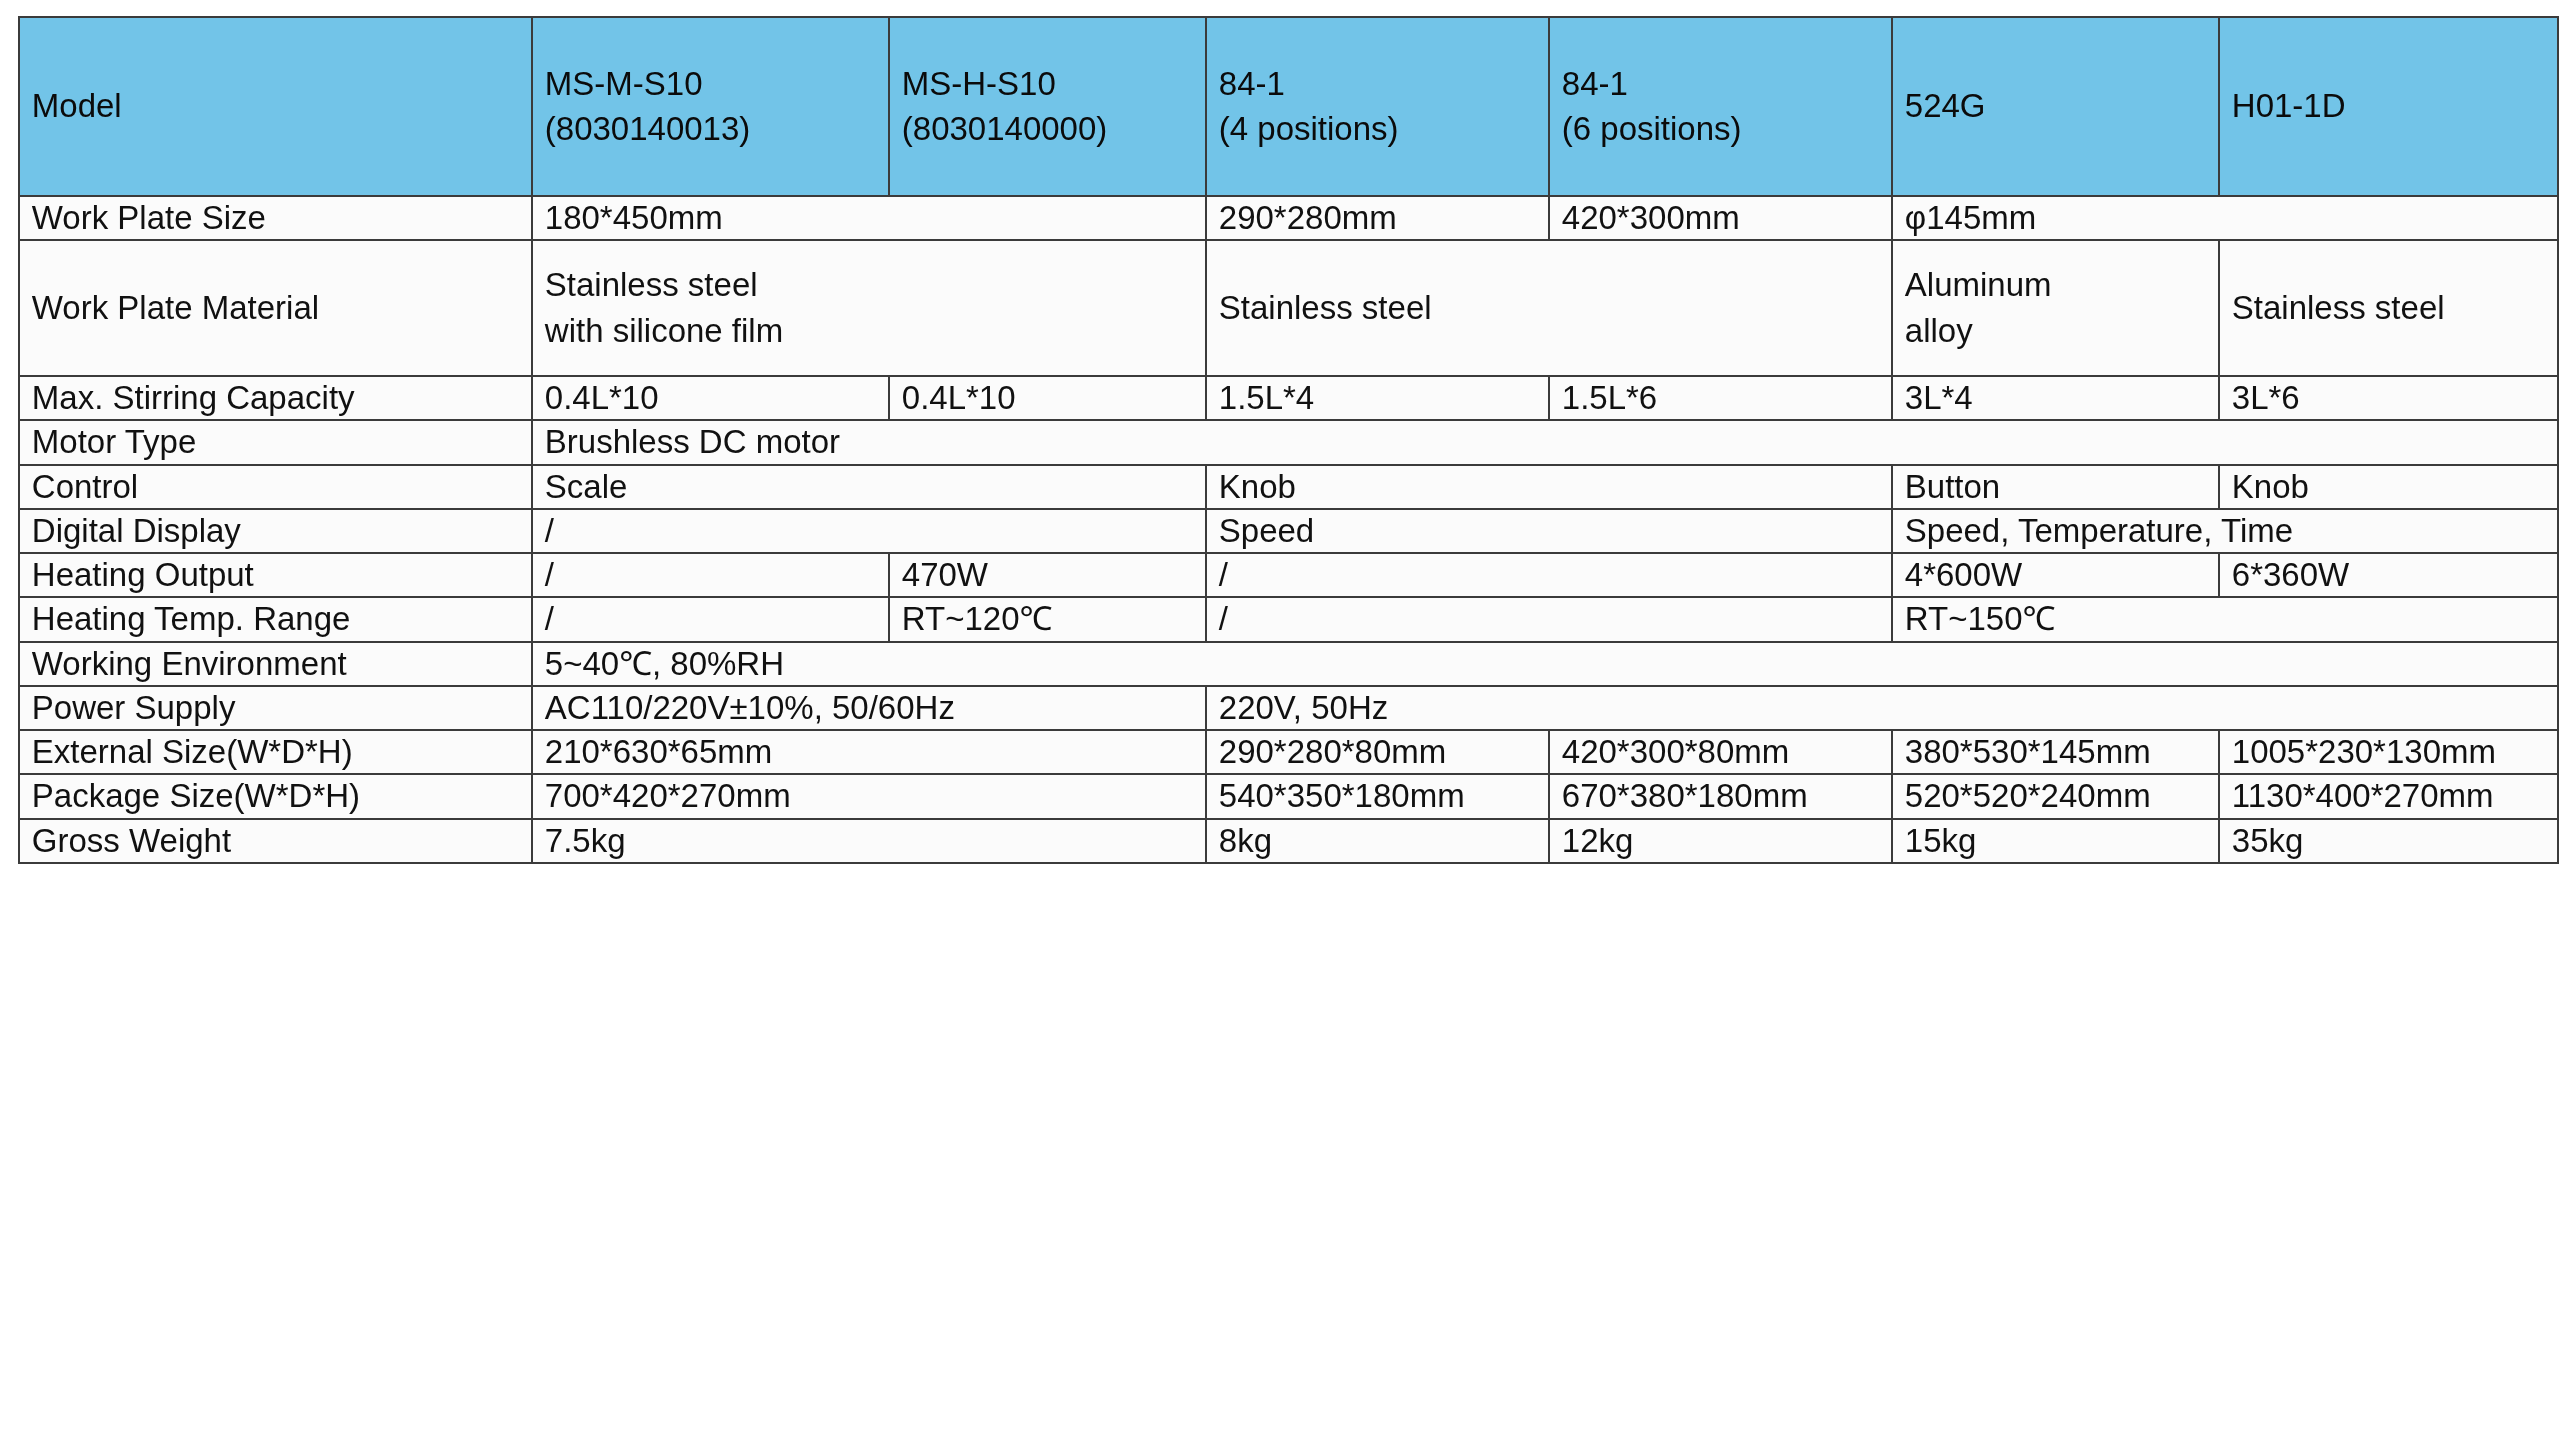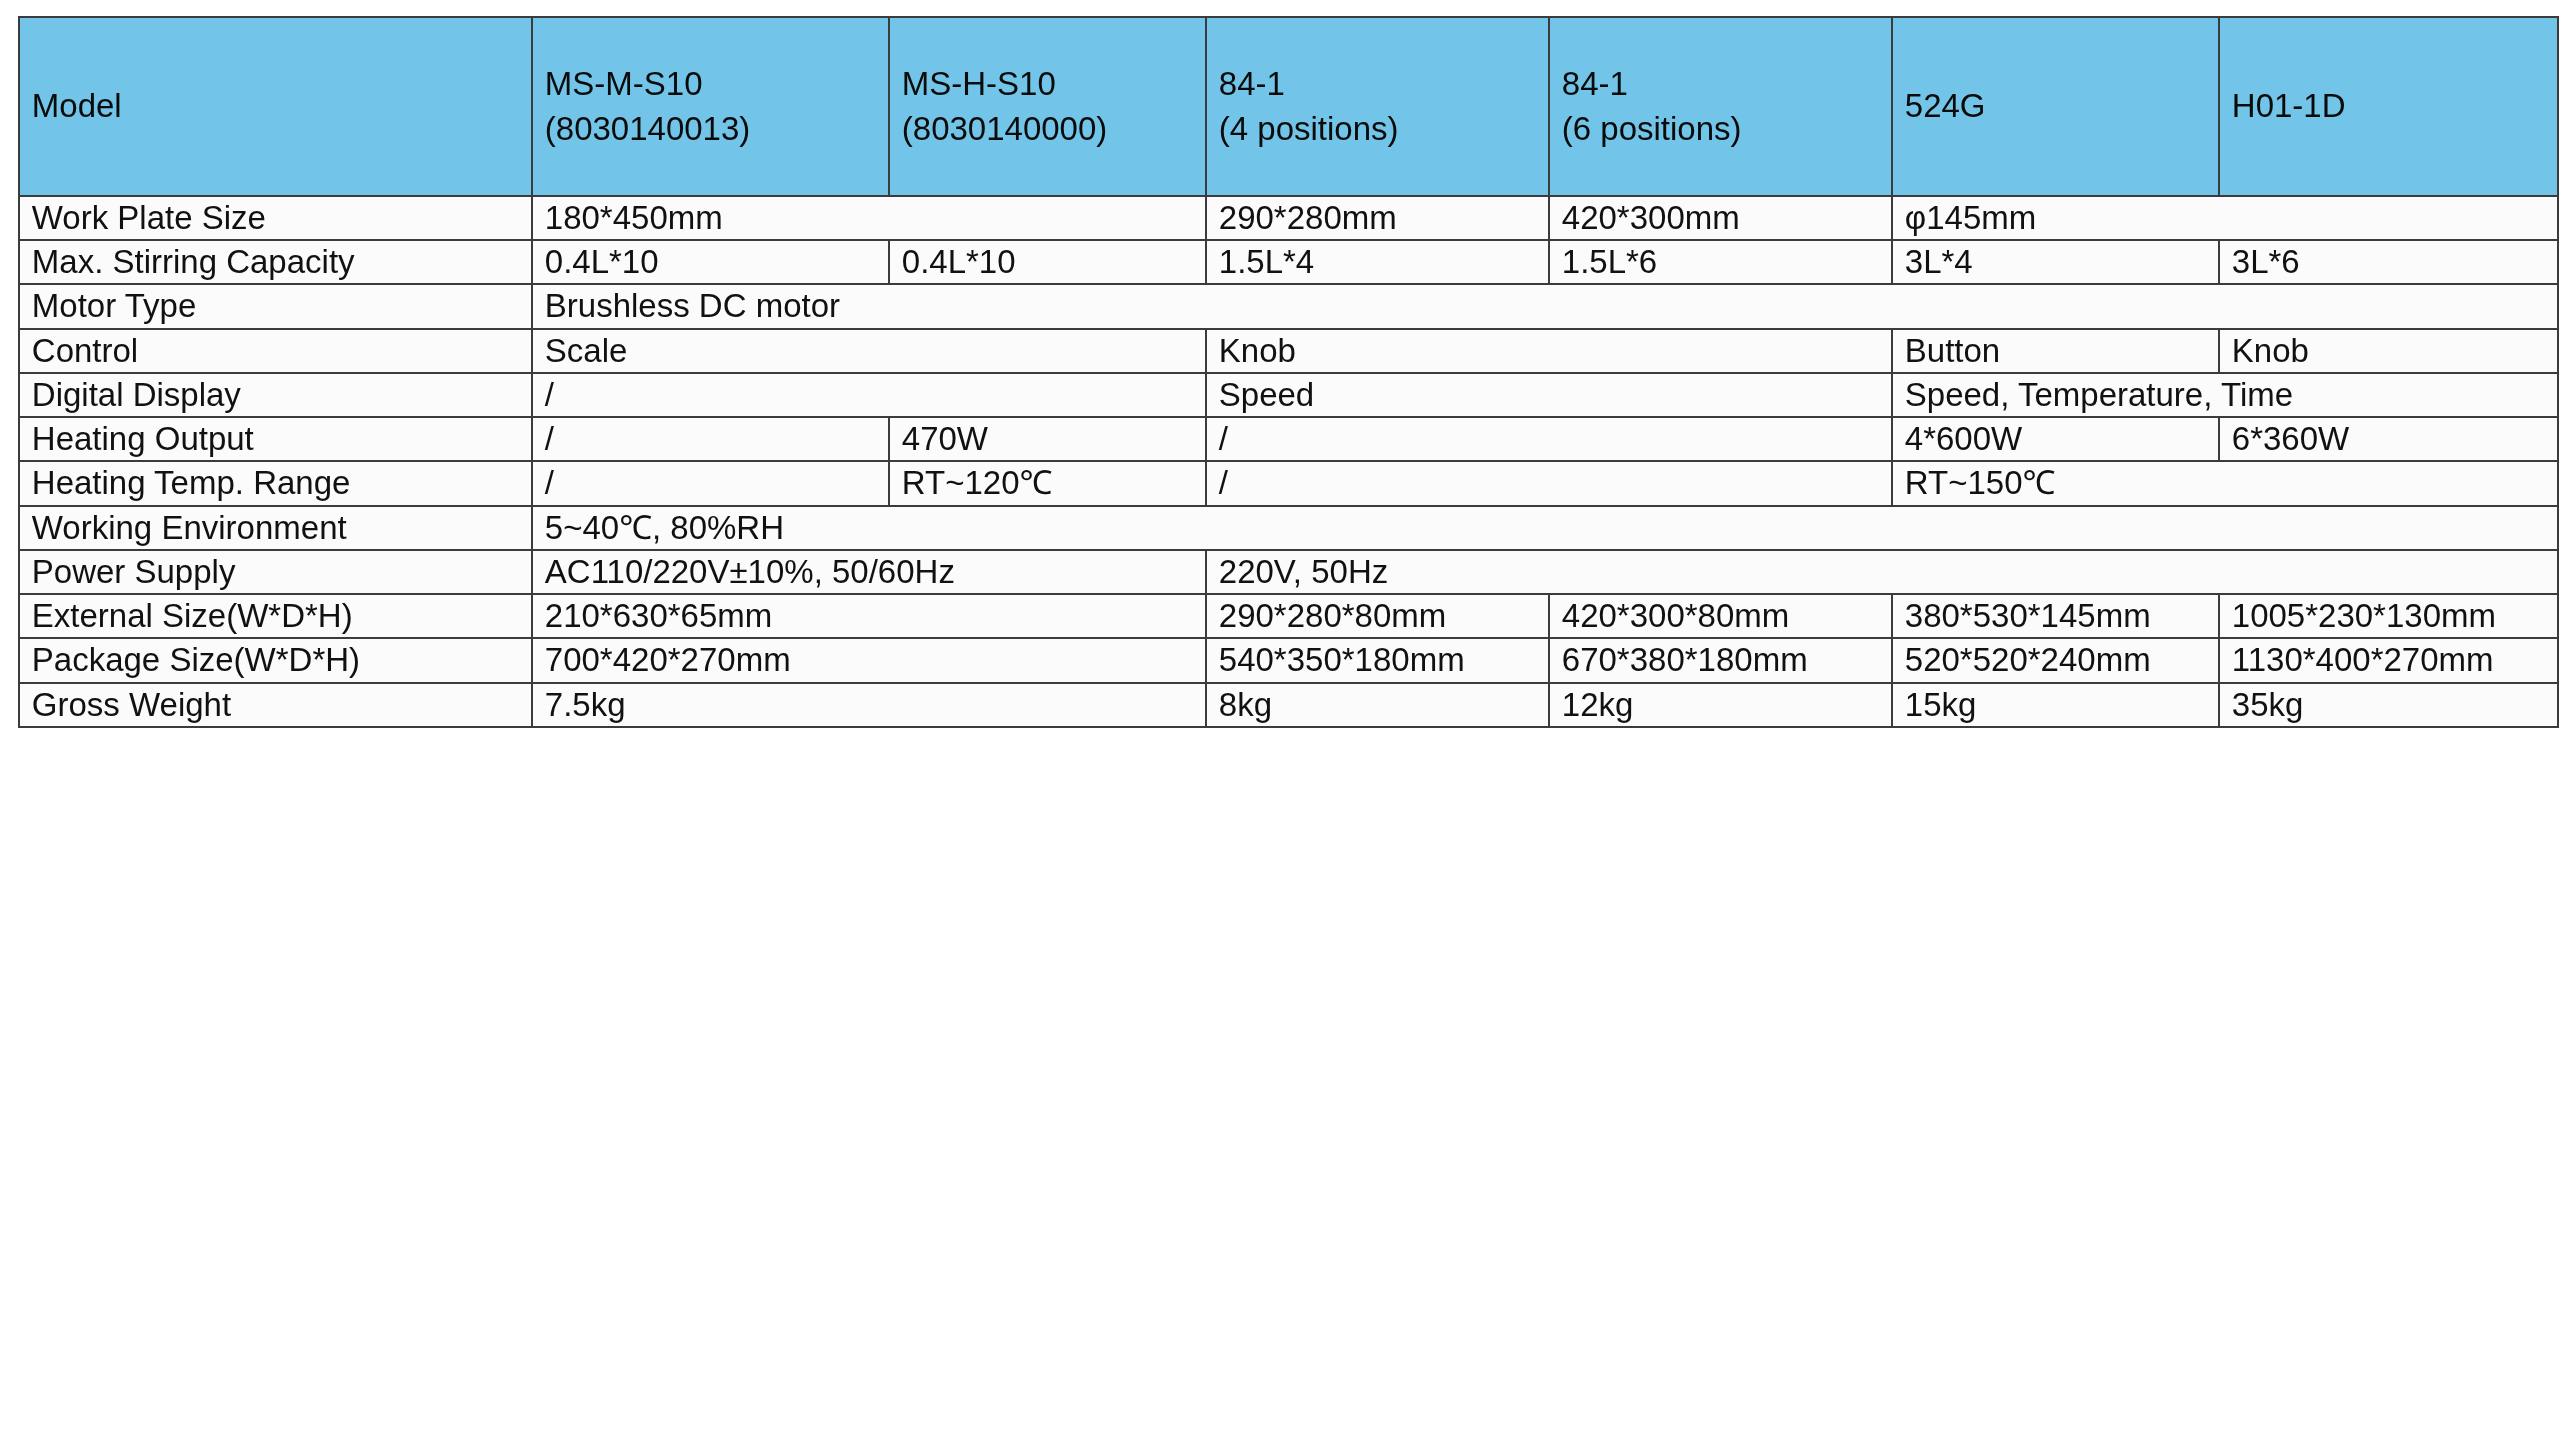--- a/index.html
+++ b/index.html
@@ -118,20 +118,33 @@
         </tr>
     </thead>
     <tbody id="body-rows">
         <tr>
           <td class="label">Work Plate Size</td>
           <td colspan="2">180*450mm</td>
           <td>290*280mm</td>
           <td>420*300mm</td>
           <td colspan="2">φ145mm</td>
         </tr>
+        <tr class="tall">
+          <td class="label">Work Plate Material</td>
+          <td colspan="2">
+            <span class="ml">Stainless steel</span>
+            <span class="ml">with silicone film</span>
+          </td>
+          <td colspan="2">Stainless steel</td>
+          <td>
+            <span class="ml">Aluminum</span>
+            <span class="ml">alloy</span>
+          </td>
+          <td>Stainless steel</td>
+        </tr>
         <tr>
           <td class="label">Max. Stirring Capacity</td>
           <td>0.4L*10</td>
           <td>0.4L*10</td>
           <td>1.5L*4</td>
           <td>1.5L*6</td>
           <td>3L*4</td>
           <td>3L*6</td>
         </tr>
         <tr>

